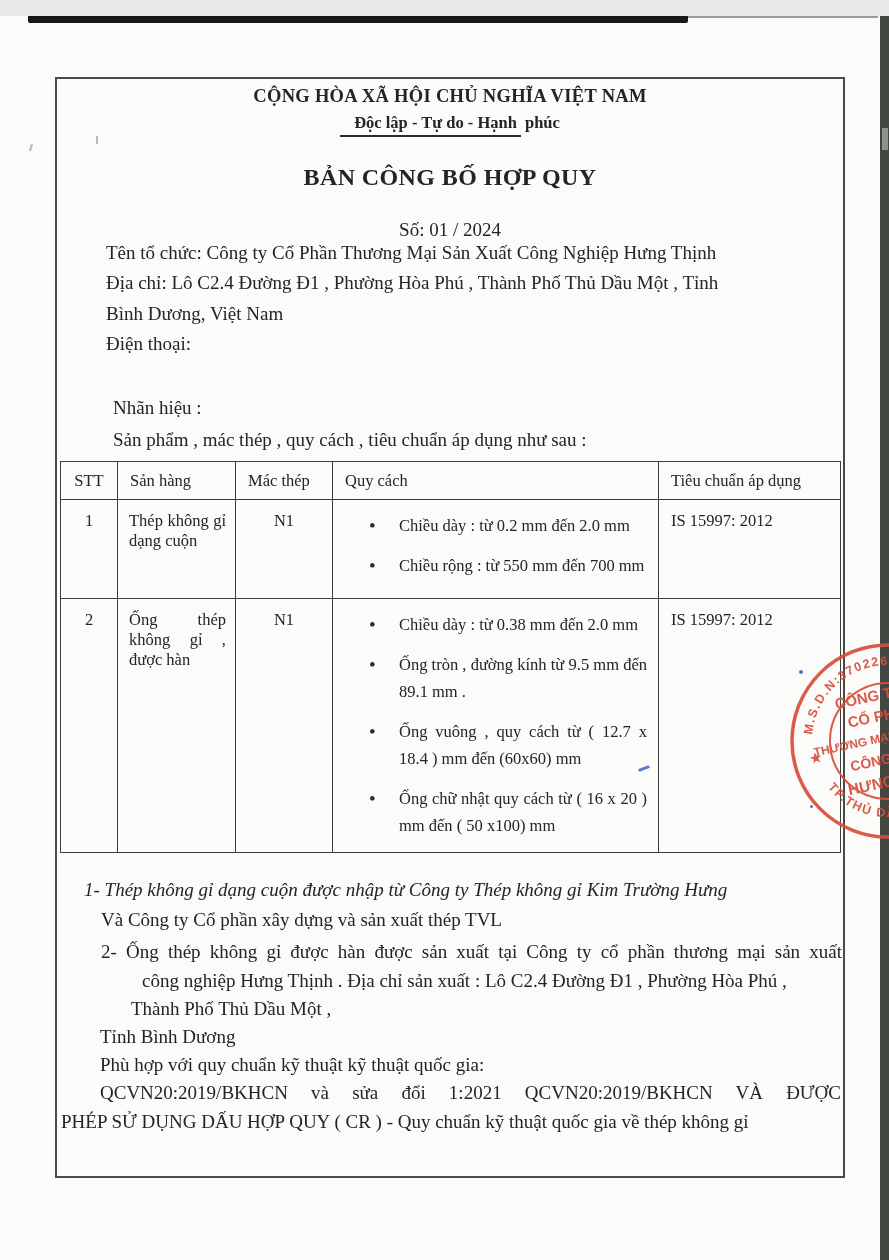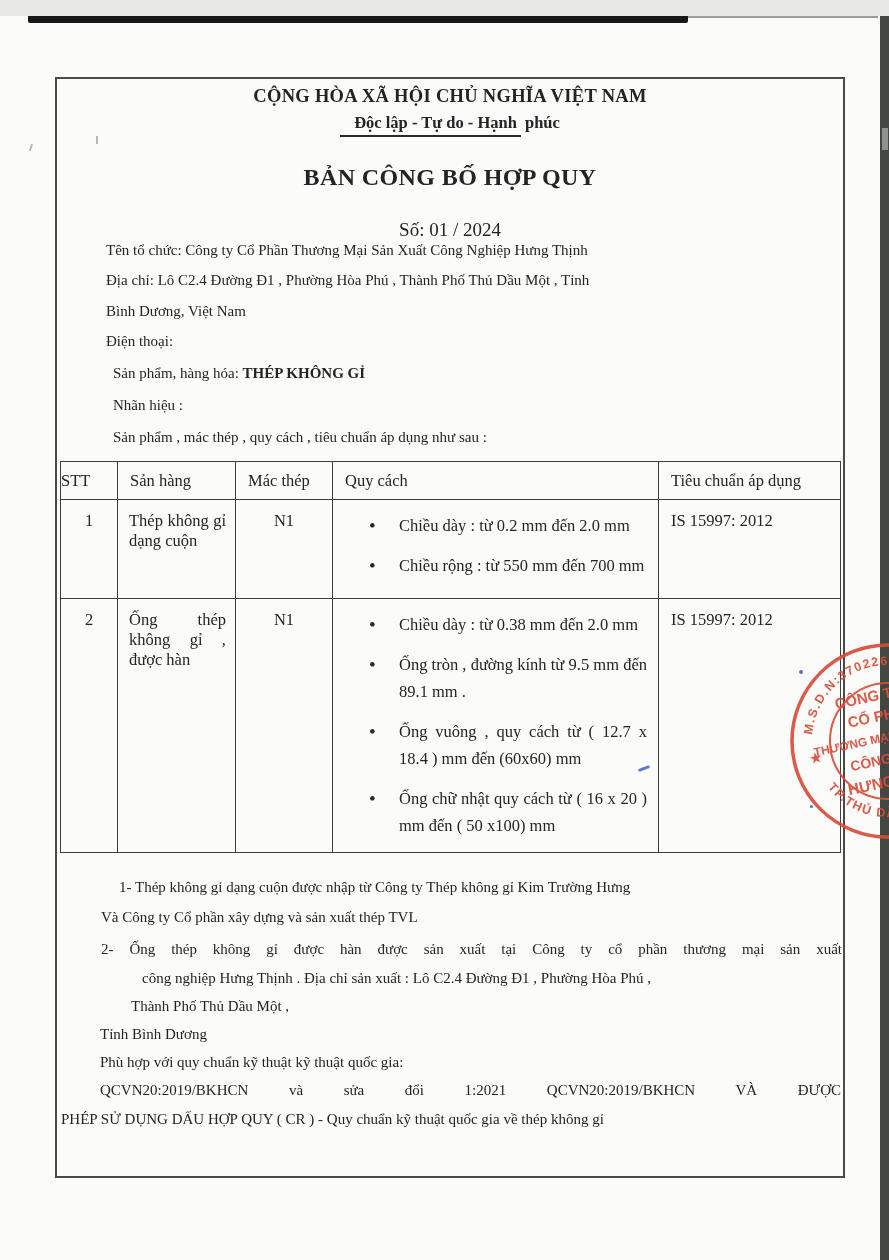--- a/index.html
+++ b/index.html
@@ -13,55 +13,55 @@
   .scan-top-line { position:absolute; left:688px; top:0; width:190px; height:2px; background:#9b9b99; }
   .scan-right-strip { position:absolute; right:0; top:0; width:9px; height:1260px; background:#424741; }
   .scan-right-notch { position:absolute; right:1px; top:112px; width:6px; height:22px; background:#8e938e; }
   .scan-bottom-strip { position:absolute; left:0; bottom:0; width:889px; height:6px; background:#cbcbc9; }
   .scan-corner-sq { position:absolute; right:2px; bottom:2px; width:9px; height:11px; background:#3f3f3d; }
   .speck { position:absolute; background:#8a8a88; opacity:.6; }
 
   
   .frame { position:absolute; left:55px; top:61px; width:790px; height:1101px; border:2px solid #4a4a48; }
 
-  .line { position:absolute; font-size:15px; color:#242424; white-space:nowrap; }
+  .line { position:absolute; font-size:19px; color:#242424; white-space:nowrap; }
   .center { left:55px; width:790px; text-align:center; }
   .motto1 { top:70px; font-size:18.5px; font-weight:bold; letter-spacing:.3px; }
   .motto2 { top:97px; font-size:16.5px; font-weight:bold; }
   .motto2 .u { display:inline-block; border-bottom:2.2px solid #2a2a2a; padding:0 4px 2px 14px; }
   .doc-title { top:148px; font-size:24px; font-weight:bold; letter-spacing:.4px; }
   .doc-number { top:203px; font-size:19px; }
 
   .org-line  { left:106px; top:226px; }
   .addr1     { left:106px; top:256px; }
   .addr2     { left:106px; top:287px; }
   .phone     { left:106px; top:317px; }
   .product   { left:113px; top:349px; }
   .product b { font-weight:bold; }
   .brand     { left:113px; top:381px; }
   .tintro    { left:113px; top:413px; }
 
   
   .ptable { position:absolute; left:60px; top:445px; width:780px; border-collapse:collapse; table-layout:fixed; font-size:16.5px; color:#242424; }
   .ptable th, .ptable td { border:1.6px solid #3e3e3c; vertical-align:top; }
   .ptable thead th { height:38px; vertical-align:middle; font-weight:normal; text-align:left; padding-left:12px; }
-  .ptable thead th.th-stt { padding-left:0; }
+  .ptable thead th.th-stt { text-align:center; padding-left:0; }
   .ptable tr.r1 { height:99px; }
   .ptable tr.r2 { height:236px; }
   .c-stt { text-align:center; padding-top:11px; }
   .c-prod { padding:11px 9px 0 11px; text-align:justify; }
   .c-grade { text-align:center; padding-top:11px; }
   .c-spec { padding-top:12px; }
   .c-std { padding:11px 6px 0 12px; }
   .spec-list { list-style:none; }
   .spec-list li { position:relative; margin:0 0 13px 66px; width:248px; text-align:justify; line-height:27px; }
   .spec-list li::before { content:"\2022"; position:absolute; left:-30px; top:0; font-size:19px; color:#2a2a2a; }
 
   
-  .n1l1 { left:119px; top:863px; }
+  .n1l1 { left:84px; top:863px;font-style:italic; }
   .n1l2 { left:101px; top:893px; }
   .n2l1 { left:101px; top:925px; width:741px; white-space:normal; text-align:justify; text-align-last:justify; }
   .n2l2 { left:142px; top:954px; }
   .n2l3 { left:131px; top:982px; }
   .prov { left:100px; top:1010px; }
   .confintro { left:100px; top:1038px; }
   .confl1 { left:100px; top:1066px; width:741px; white-space:normal; text-align:justify; text-align-last:justify; }
   .confl2 { left:61px; top:1095px; }
 
   
@@ -90,21 +90,20 @@
 
   <div class="line center motto1">CỘNG HÒA XÃ HỘI CHỦ NGHĨA VIỆT NAM</div>
   <div class="line center doc-title">BẢN CÔNG BỐ HỢP QUY</div>
   <div class="line center motto2"><span class="u">Độc lập - Tự do - Hạnh</span><span> phúc</span></div>
   <div class="line center doc-number">Số: 01 / 2024</div>
 
   <div class="line org-line">Tên tổ chức: Công ty Cổ Phần Thương Mại Sản Xuất Công Nghiệp Hưng Thịnh</div>
   <div class="line addr1">Địa chỉ: Lô C2.4 Đường Đ1 , Phường Hòa Phú , Thành Phố Thủ Dầu Một , Tỉnh</div>
   <div class="line addr2">Bình Dương, Việt Nam</div>
   <div class="line phone">Điện thoại:</div>
-  <div class="line product"><span>Sản phẩm, hàng hóa: </span><b>THÉP KHÔNG GỈ</b></div>
   <div class="line brand">Nhãn hiệu :</div>
   <div class="line tintro">Sản phẩm , mác thép , quy cách , tiêu chuẩn áp dụng như sau :</div>
 
   <table class="ptable">
     <colgroup>
       <col style="width:57px">
         <col style="width:118px">
         <col style="width:97px">
         <col style="width:326px">
         <col style="width:182px">

